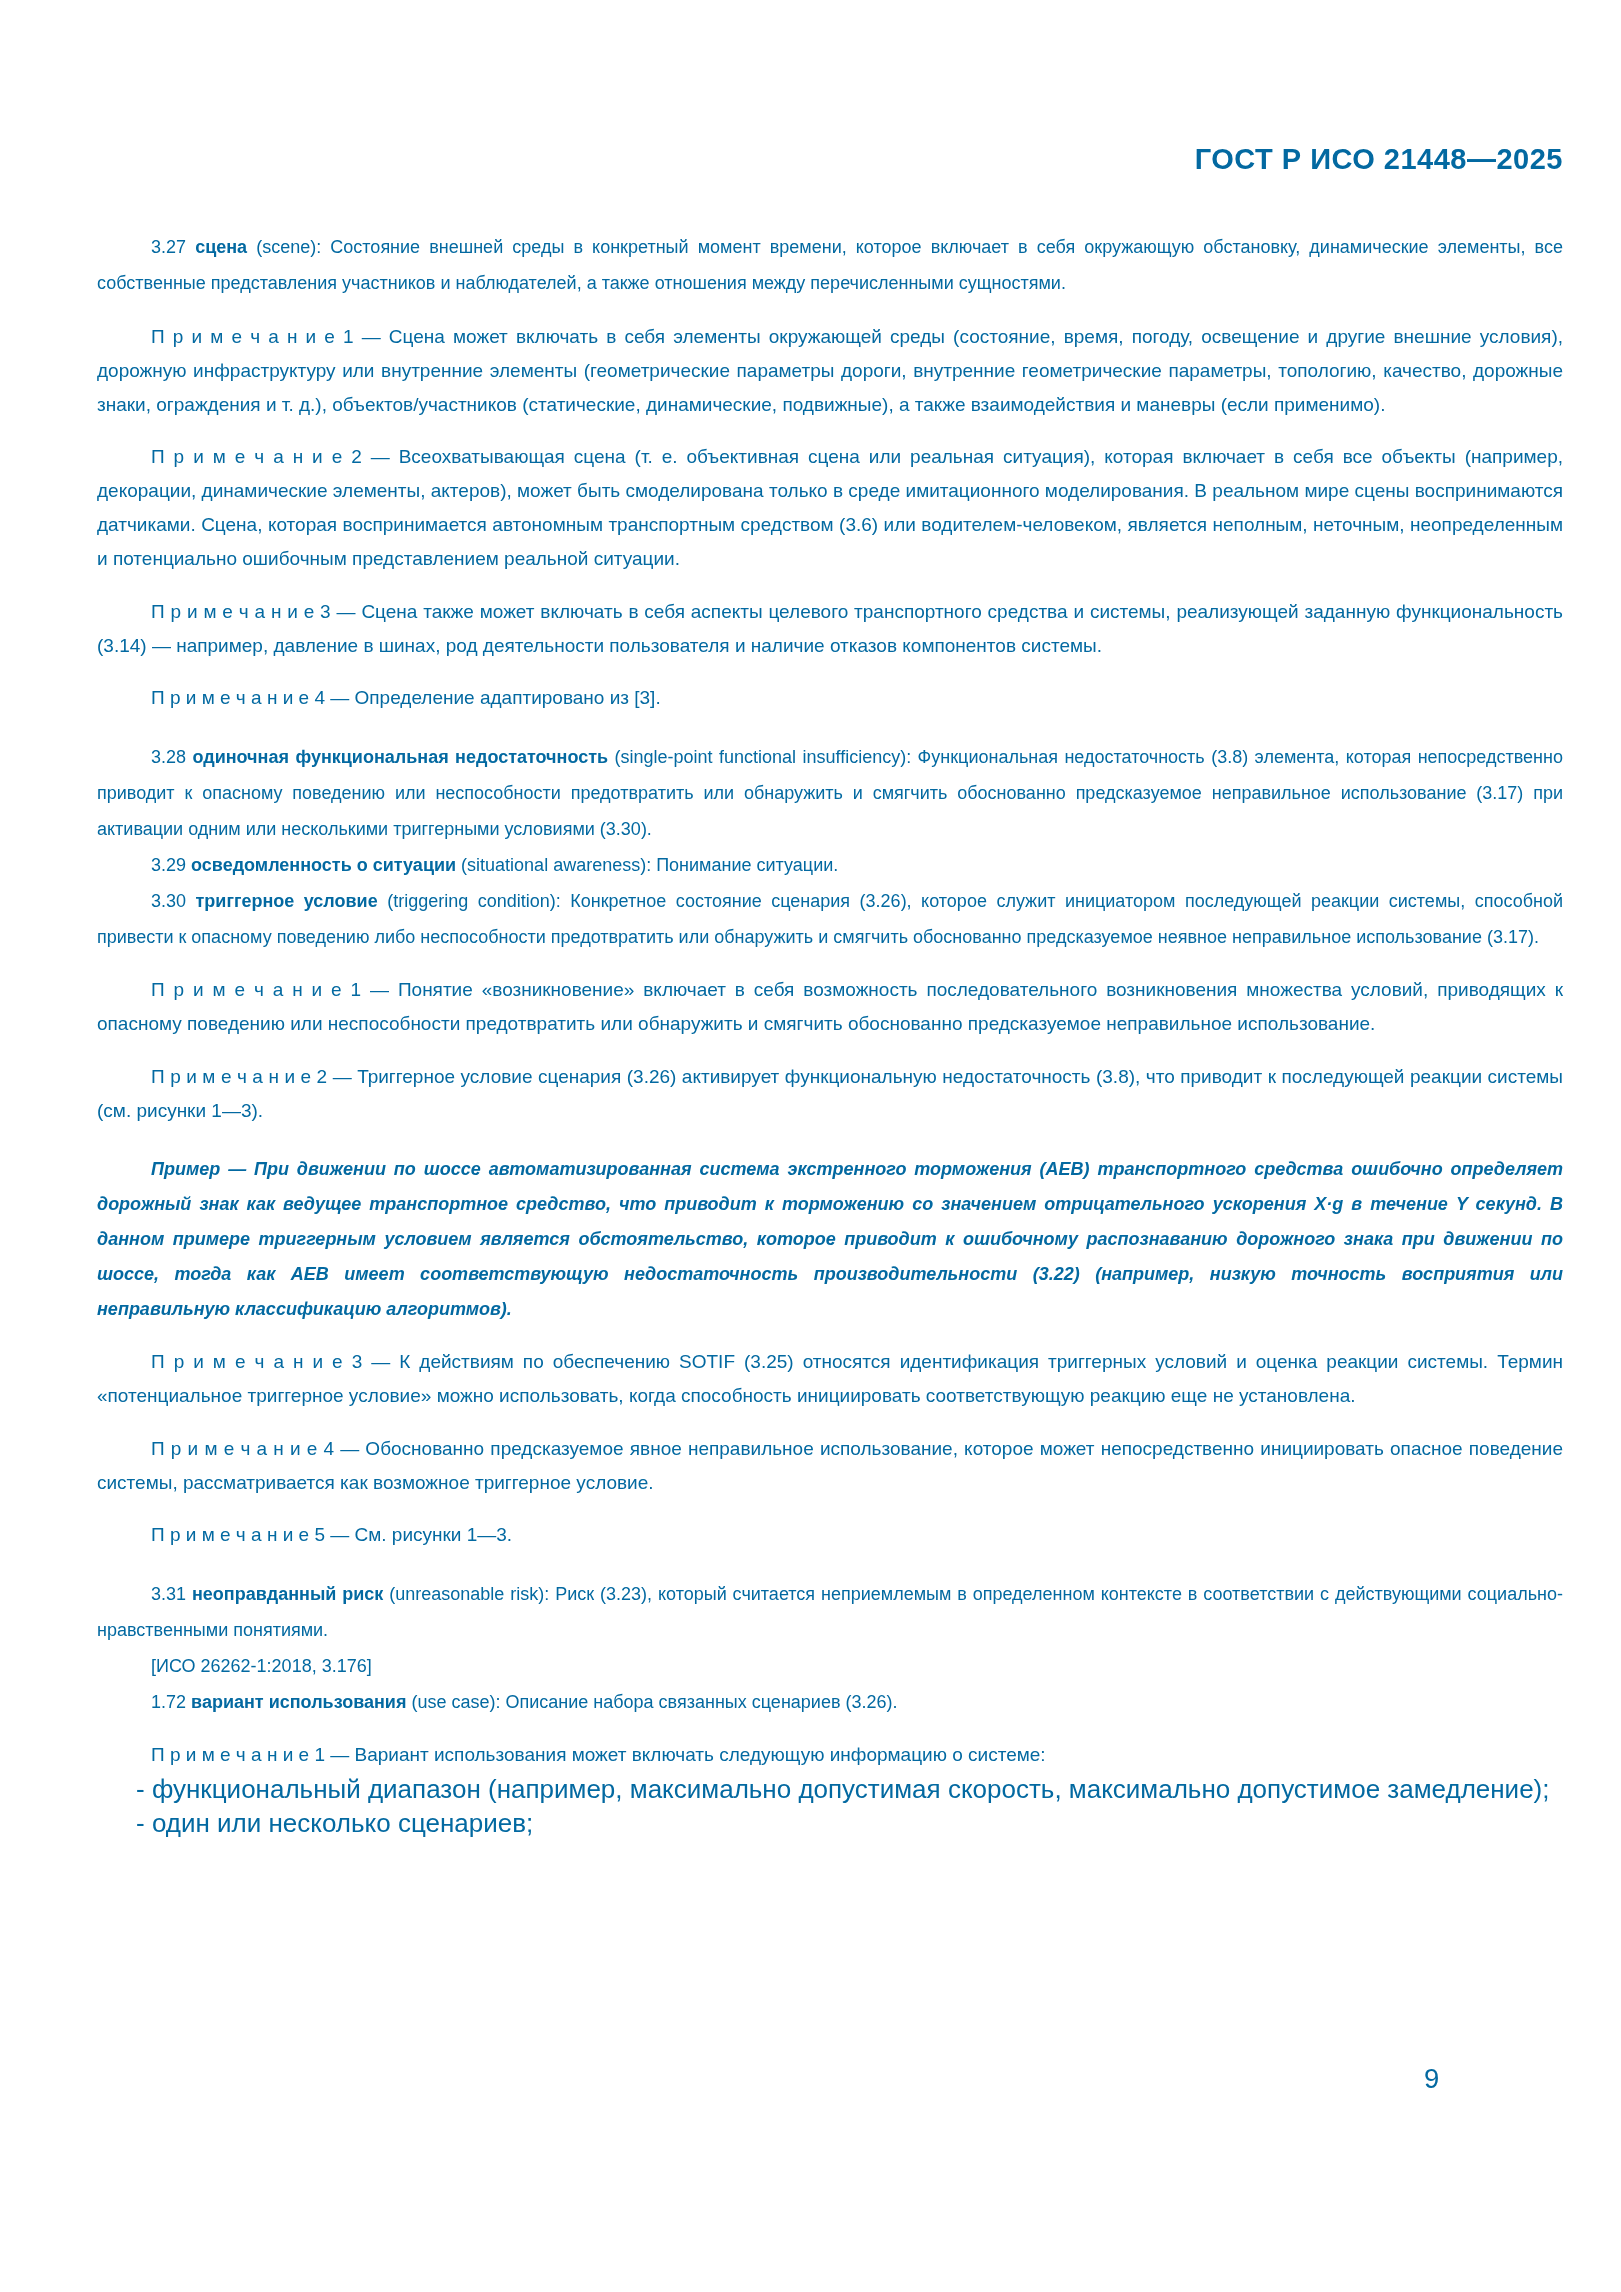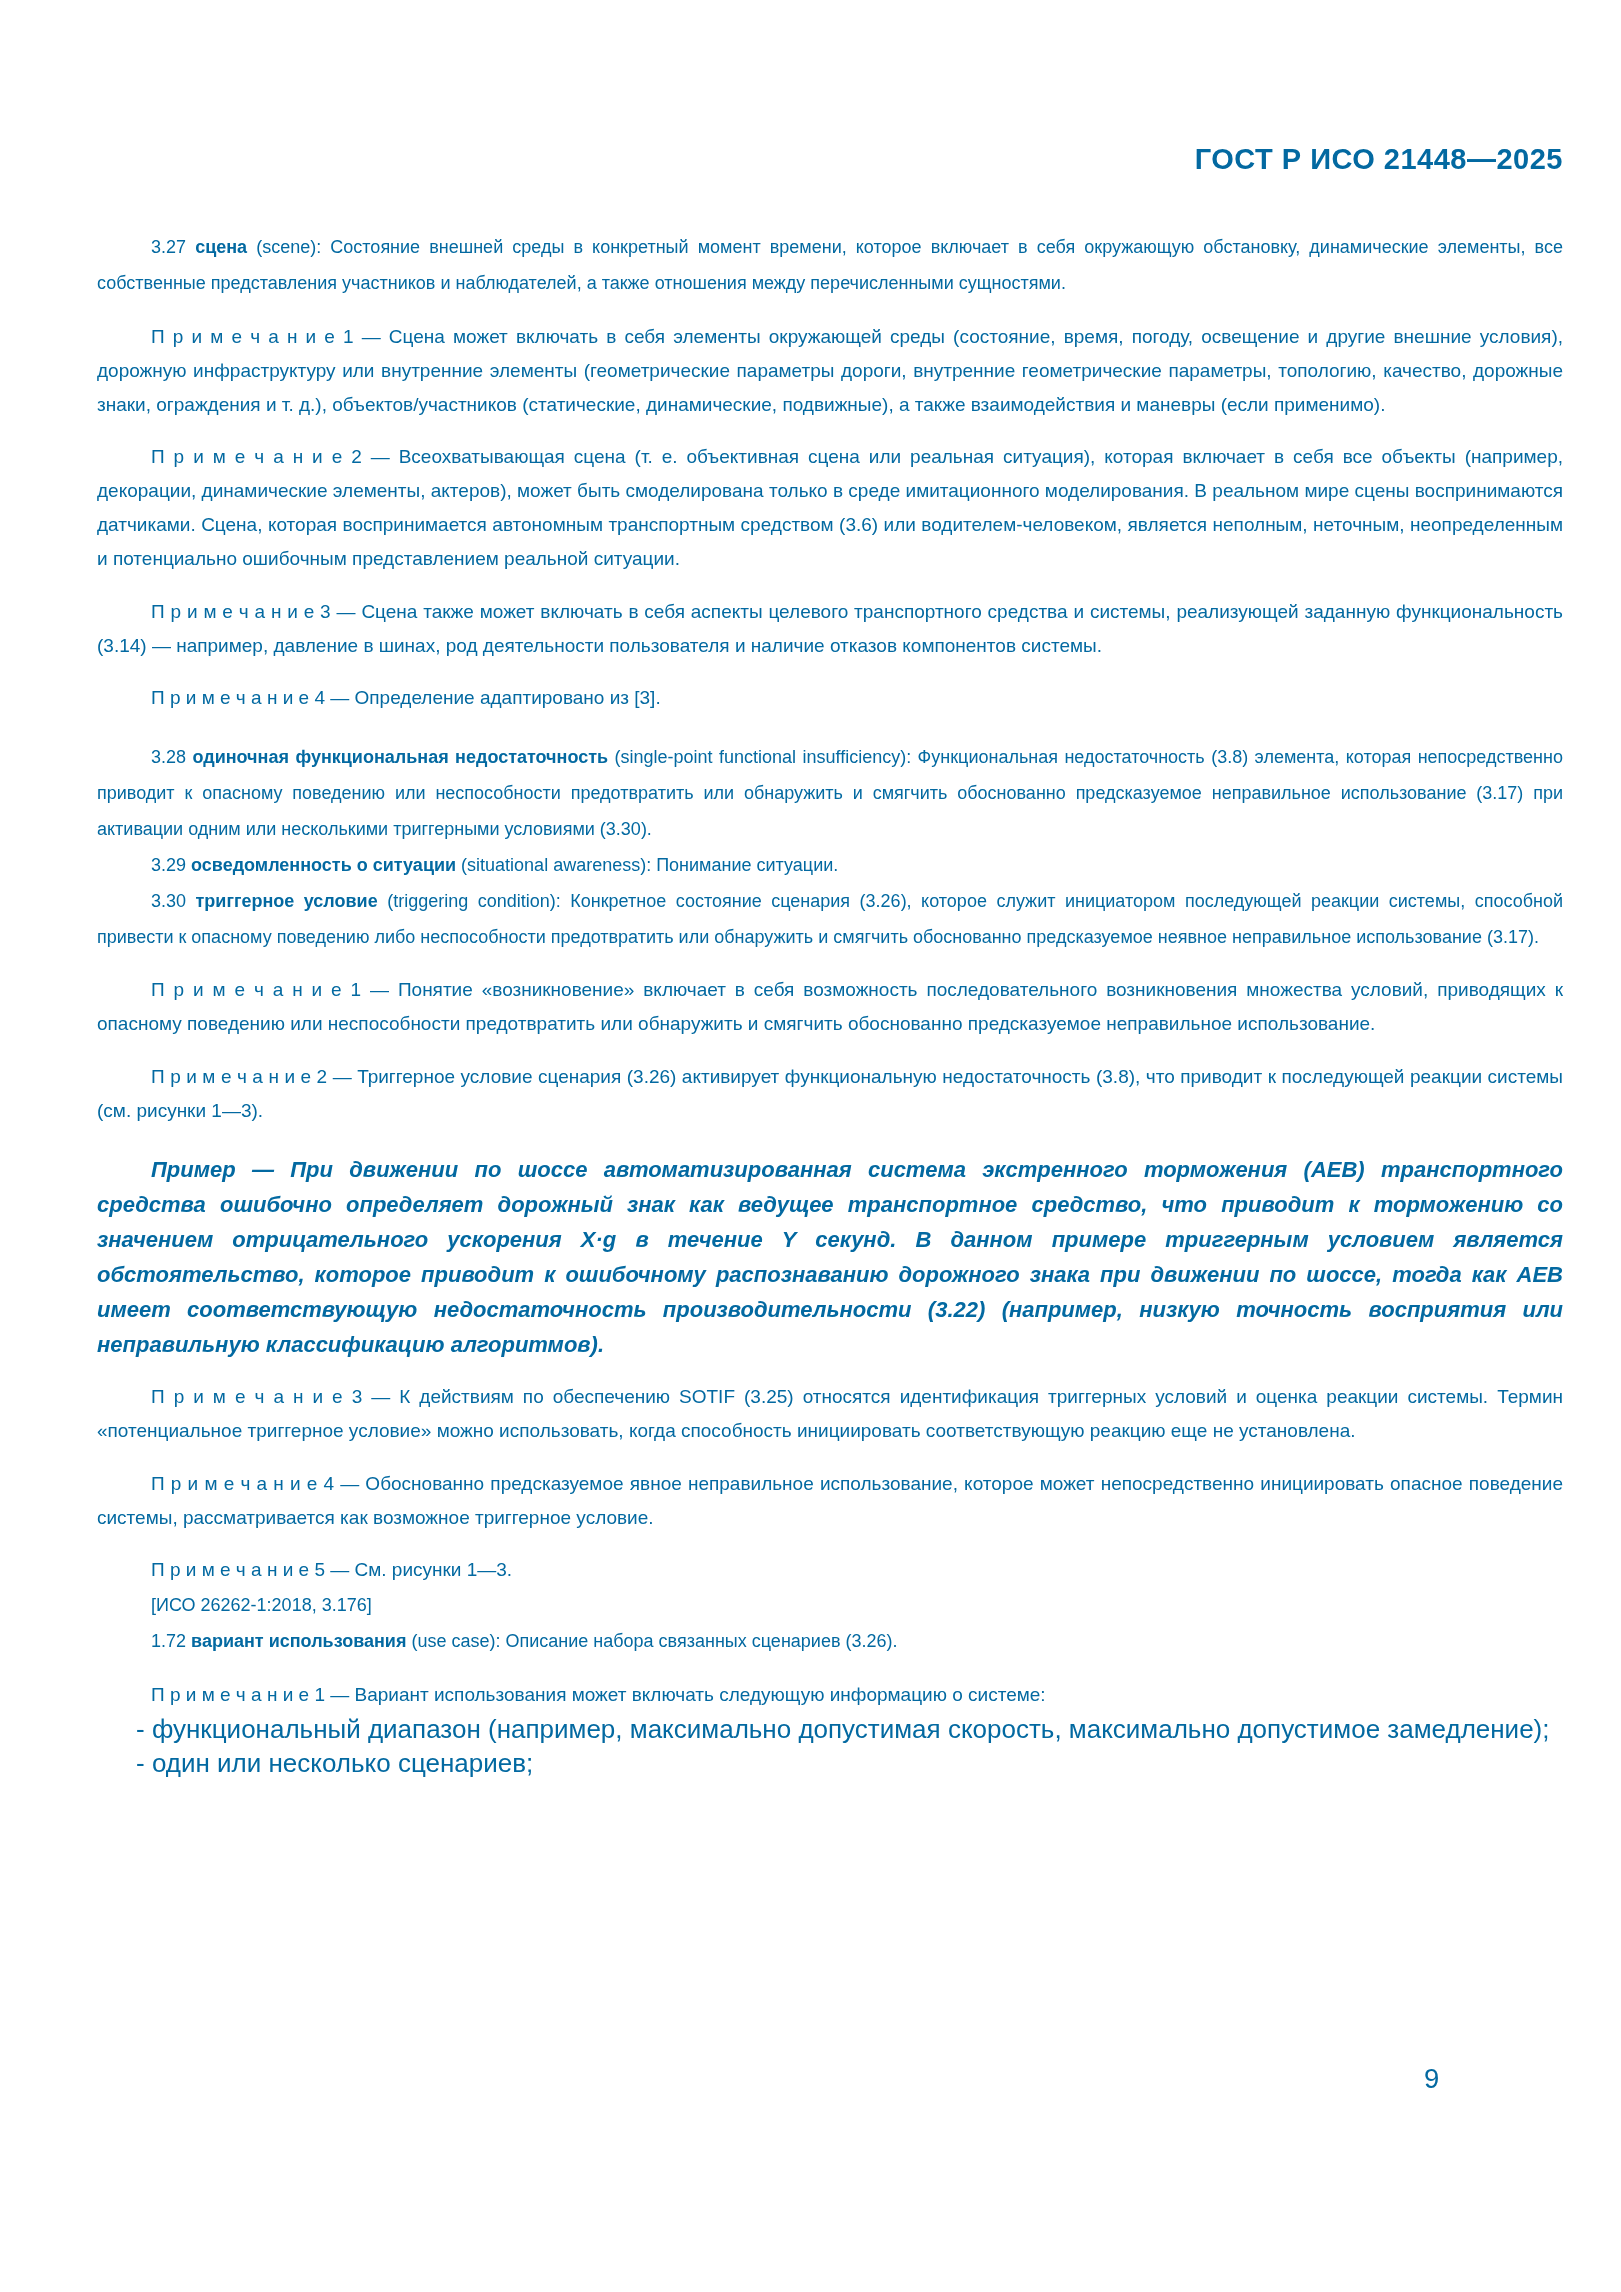--- a/index.html
+++ b/index.html
@@ -31,21 +31,21 @@
     text-align:justify;
     text-indent:54px;
   }
   .note {
     font-size:19px;
     line-height:34px;
     text-align:justify;
     text-indent:54px;
   }
   .example {
-    font-size:22px;
+    font-size:18px;
     line-height:35px;
     text-align:justify;
     text-indent:54px;
     font-weight:bold;
     font-style:italic;
   }
   .listitem {
     font-size:26px;
     line-height:34px;
     text-align:justify;
@@ -83,20 +83,21 @@
 
     <p class="note mt20">П р и м е ч а н и е  1 — Понятие «возникновение» включает в себя возможность последовательного возникновения множества условий, приводящих к опасному поведению или неспособности предотвратить или обнаружить и смягчить обоснованно предсказуемое неправильное использование.</p>
     <p class="note mt20">П р и м е ч а н и е  2 — Триггерное условие сценария (3.26) активирует функциональную недостаточность (3.8), что приводит к последующей реакции системы (см. рисунки 1—3).</p>
 
     <p class="example mt24">Пример — При движении по шоссе автоматизированная система экстренного торможения (AEB) транспортного средства ошибочно определяет дорожный знак как ведущее транспортное средство, что приводит к торможению со значением отрицательного ускорения X·g в течение Y секунд. В данном примере триггерным условием является обстоятельство, которое приводит к ошибочному распознаванию дорожного знака при движении по шоссе, тогда как AEB имеет соответствующую недостаточность производительности (3.22) (например, низкую точность восприятия или неправильную классификацию алгоритмов).</p>
 
     <p class="note mt20">П р и м е ч а н и е  3 — К действиям по обеспечению SOTIF (3.25) относятся идентификация триггерных условий и оценка реакции системы. Термин «потенциальное триггерное условие» можно использовать, когда способность инициировать соответствующую реакцию еще не установлена.</p>
     <p class="note mt20">П р и м е ч а н и е  4 — Обоснованно предсказуемое явное неправильное использование, которое может непосредственно инициировать опасное поведение системы, рассматривается как возможное триггерное условие.</p>
     <p class="note mt20">П р и м е ч а н и е  5 — См. рисунки 1—3.</p>
 
+    <p class="body mt24"><span>3.31 </span><span class="term">неоправданный риск</span><span> (unreasonable risk): Риск (3.23), который считается неприемлемым в определенном контексте в соответствии с действующими социально-нравственными понятиями.</span></p>
 
     <p class="body">[ИСО 26262-1:2018, 3.176]</p>
 
     <p class="body"><span>1.72 </span><span class="term">вариант использования</span><span> (use case): Описание набора связанных сценариев (3.26).</span></p>
 
     <p class="note mt20">П р и м е ч а н и е  1 — Вариант использования может включать следующую информацию о системе:</p>
     <p class="listitem">- функциональный диапазон (например, максимально допустимая скорость, максимально допустимое замедление);</p>
     <p class="listitem">- один или несколько сценариев;</p>
 
   </div>

